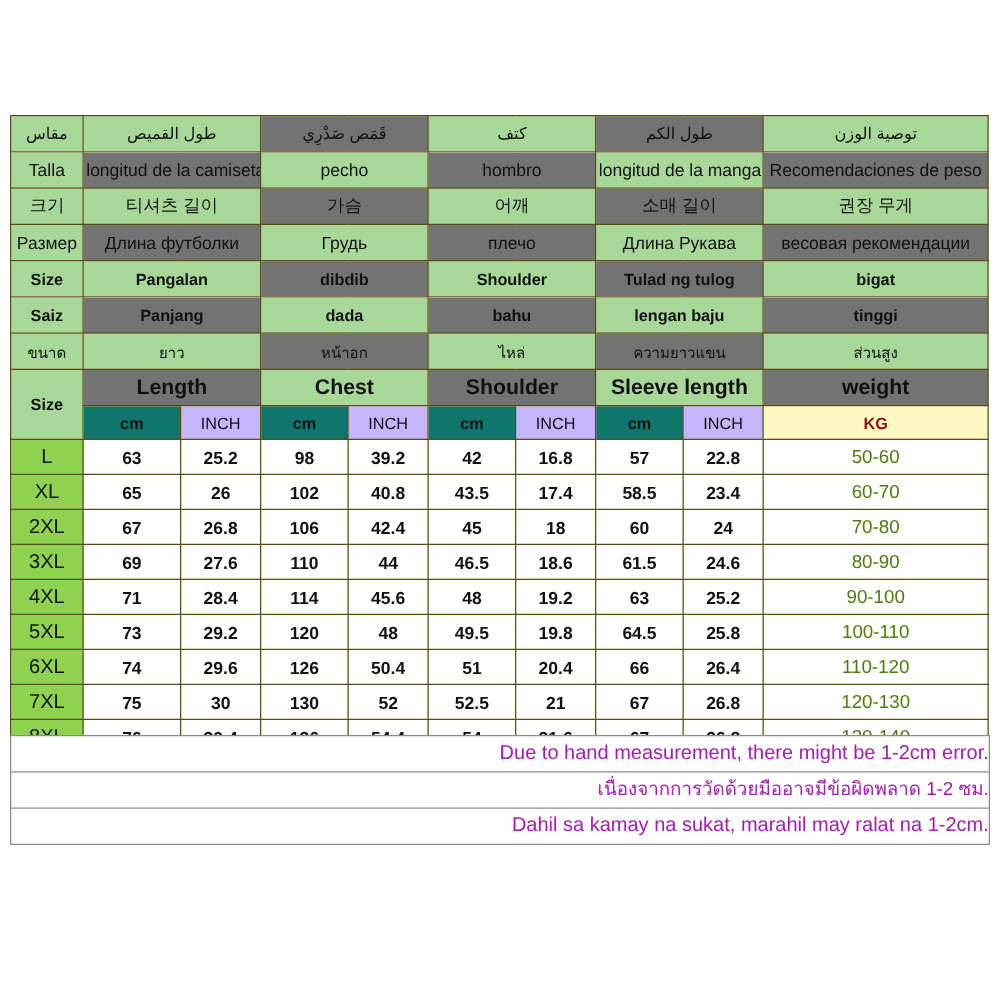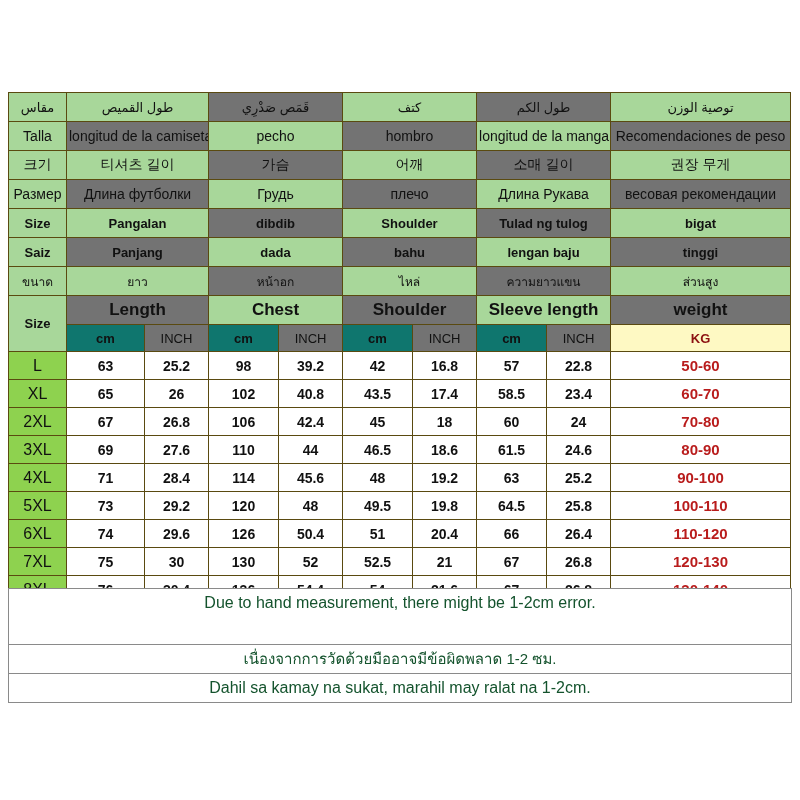--- a/index.html
+++ b/index.html
@@ -26,57 +26,57 @@
     padding:0 2px;
     color:#111;
     overflow:hidden;
     white-space:nowrap;
   }
   
   .g{background:#a8d79a;}          
   .y{background:#737373;}          
   .sz{background:#8ed24f;}         
   .cm{background:#0f766e;}         
-  .inch{background:#737373;}       
+  .inch{background:#c4b5fd;}       
   .kg{background:#fef9c3;color:#8c1111;font-weight:bold;}
   .w{background:#ffffff;}
 
   
   .lang{height:28px;font-size:14px;}
   .lang.ar{font-size:13px;}
   .lang.bold{font-weight:bold;font-size:13px;}
   .lang.th{font-size:12px;margin-left:12px;}
   .grp{height:28px;font-size:17px;font-weight:bold;}
   .sub{height:26px;font-size:13px;font-weight:bold;}
   .sub.inch{font-weight:normal;}
   .data{height:27px;font-size:14px;font-weight:bold;}
   .sizecell{font-size:16px;font-weight:normal;}
-  .wt{color:#b91c1c;font-weight:bold;font-size:15px;}
+  .wt{color:#4d7c0f;font-weight:normal;font-size:15px;}
   .sizehdr{font-weight:bold;font-size:13px;}
 
   
   #notes{
     position:absolute;
     left:8px;top:588px;
     width:782px;
     border:1px solid #8a8a8a;
     border-top:none;
     background:#ffffff;
   }
   .note{
     height:28px;
     line-height:28px;
-    text-align:center;
+    text-align:right;
     font-size:16px;
-    color:#14532d;
+    color:#a21caf;
     border-top:1px solid #8a8a8a;
     white-space:nowrap;
     overflow:hidden;
   }
-  .note.th{font-size:15px;margin-top:27px;}
+  .note.th{font-size:15px;}
   #notes .note:first-child{border-top:1px solid #8a8a8a;}
 </style>
 </head>
 <body>
 
 <div id="sheet">
   <table>
     <colgroup>
       <col style="width:58px">
       <col style="width:78px">

